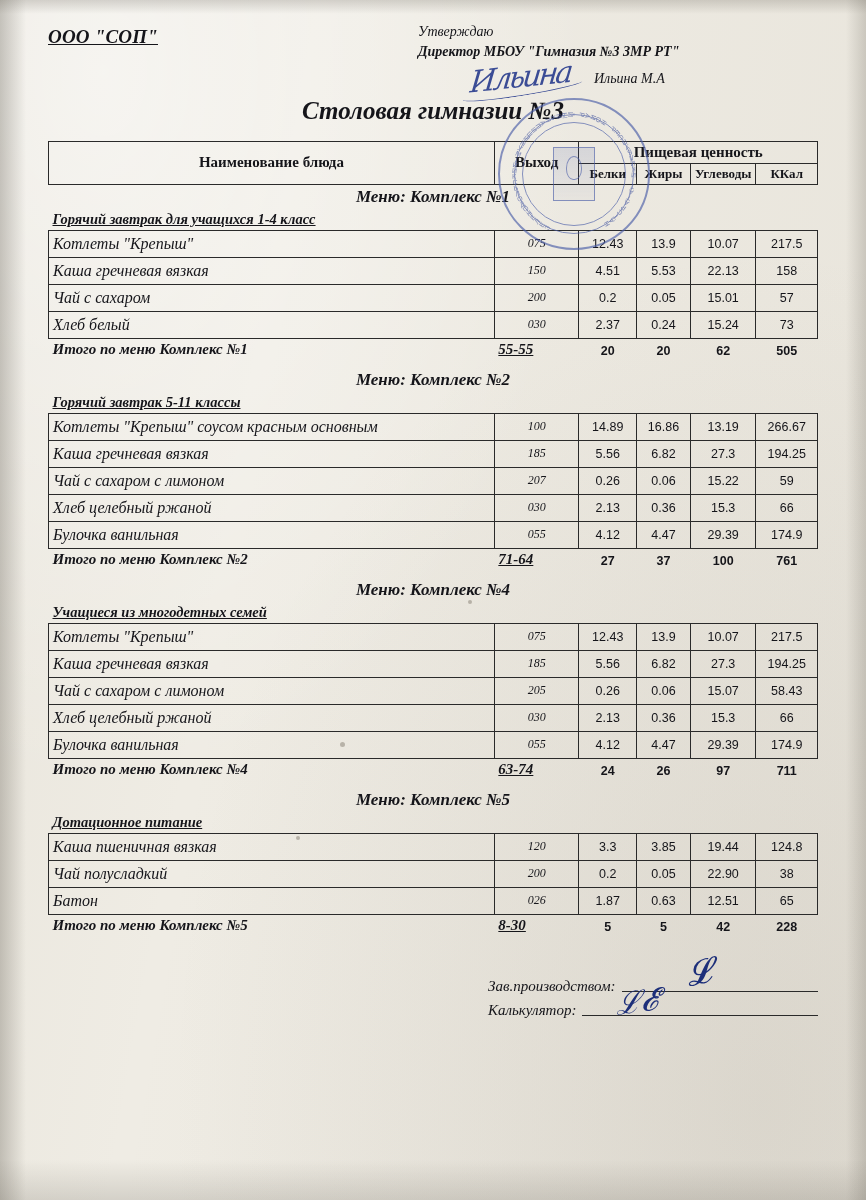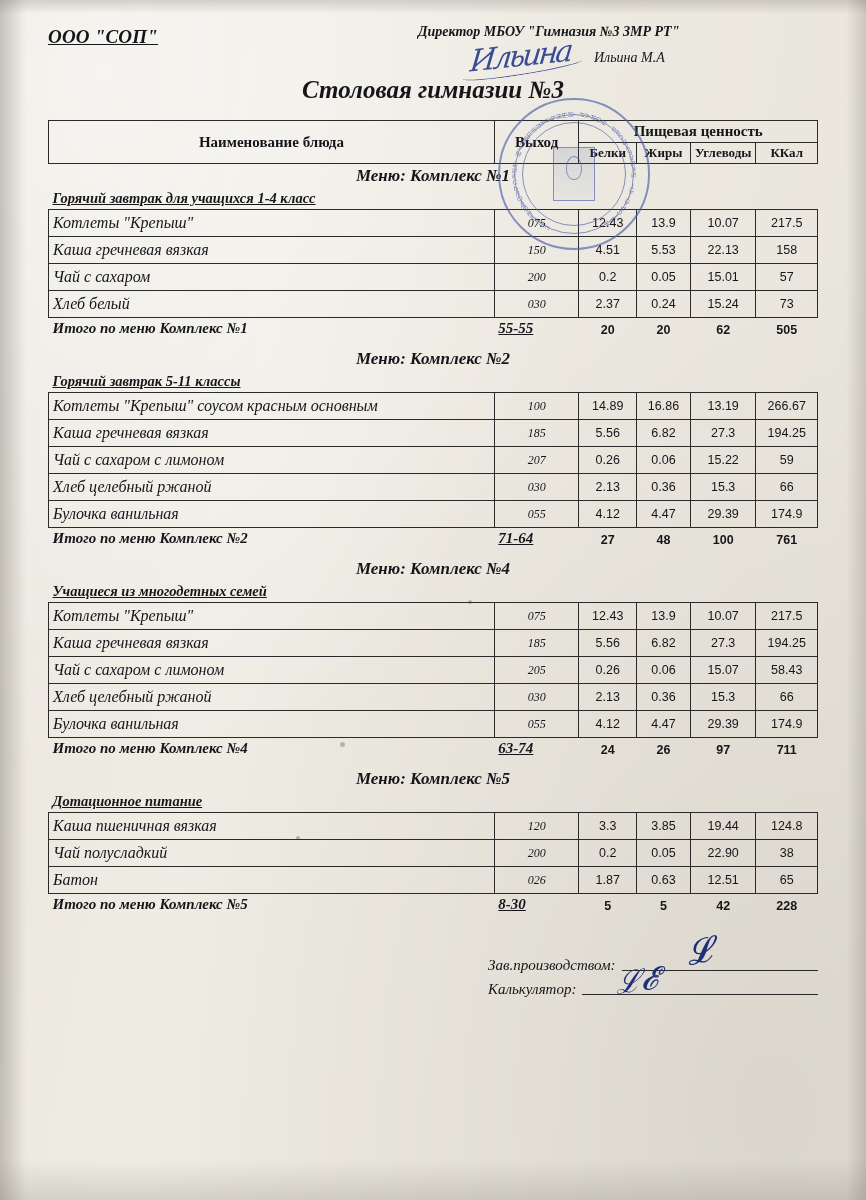--- a/index.html
+++ b/index.html
@@ -363,20 +363,21 @@
 
   <div class="speck" style="left:340px; top:742px; width:5px; height:5px;"></div>
   <div class="speck" style="left:468px; top:600px; width:4px; height:4px;"></div>
   <div class="speck" style="left:296px; top:836px; width:4px; height:4px;"></div>
 
   <div class="content">
 
     <div class="header-row">
       <div class="org-name">ООО "СОП"</div>
       <div class="approve-block">
+        <div class="l1">Утверждаю</div>
         <div class="l2">Директор МБОУ "Гимназия №3 ЗМР РТ"</div>
         <div class="sign-line">
           <div class="handsign">Ильина</div>
           <div class="sign-name">Ильина М.А</div>
         </div>
       </div>
     </div>
 
     <div class="title-sub">Столовая гимназии №3</div>
 
@@ -495,21 +496,21 @@
             <td class="out">055</td>
             <td class="num">4.12</td>
             <td class="num">4.47</td>
             <td class="num">29.39</td>
             <td class="num">174.9</td>
           </tr>
           <tr>
             <td class="total-label">Итого по меню Комплекс №2</td>
             <td class="total-out">71-64</td>
             <td class="total-num">27</td>
-            <td class="total-num">48</td>
+            <td class="total-num">37</td>
             <td class="total-num">100</td>
             <td class="total-num">761</td>
           </tr>
           <tr class="gap-row">
             <td colspan="6"></td>
           </tr>
           <tr>
             <td class="sec-title" colspan="6">Меню: Комплекс №4</td>
           </tr>
           <tr>

